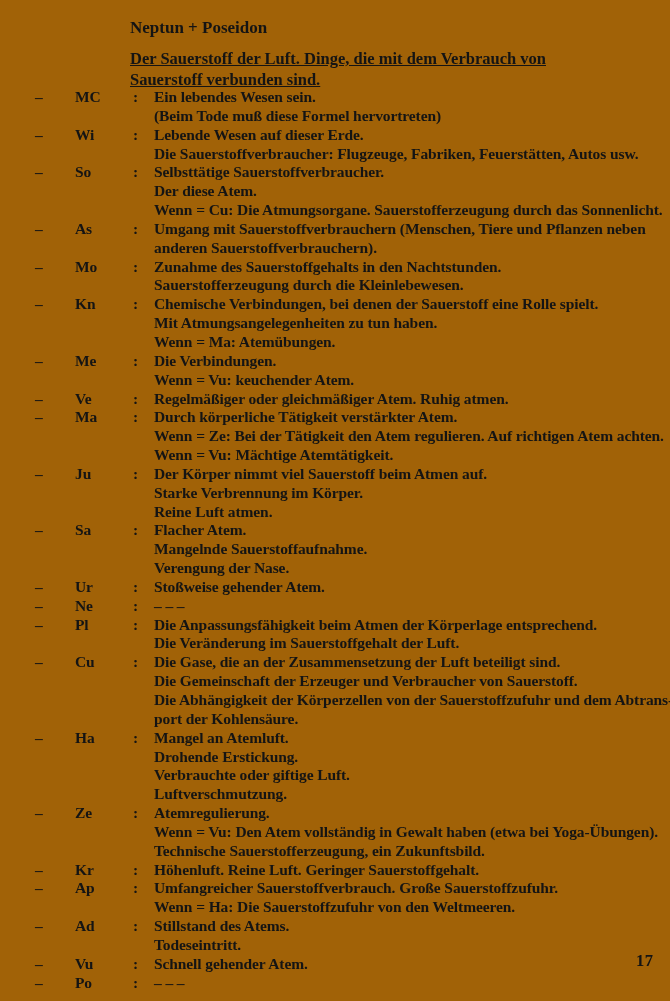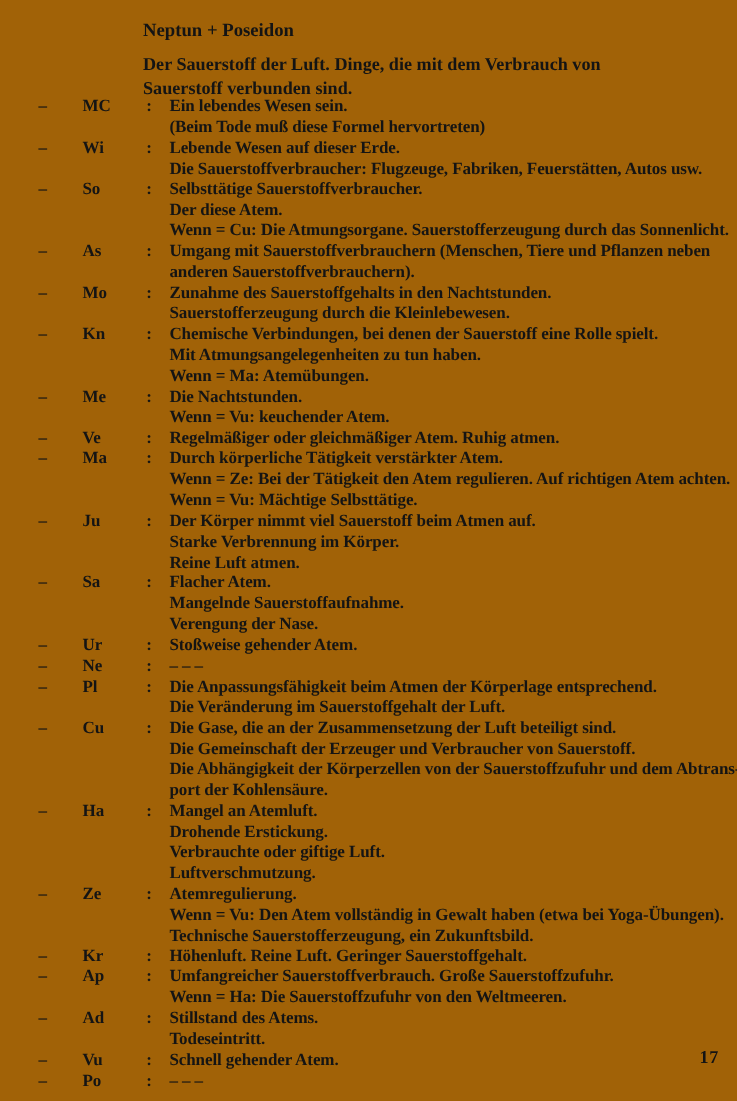--- a/index.html
+++ b/index.html
@@ -10,21 +10,21 @@
     background: #a16207;
     font-family: "Liberation Serif", "DejaVu Serif", serif;
     font-weight: bold;
     color: #141414;
     overflow: hidden;
     padding-left: 45px;
   }
   .header { position: absolute; left: 130px; top: 18px; width: 500px; }
   .title { font-size: 17px; line-height: 20px; }
   .subtitle { margin-top: 11px; font-size: 16.5px; line-height: 20.5px; }
-  .subtitle-line { white-space: nowrap; }
+  .subtitle-line { white-space: nowrap; text-decoration: underline; }
   .entries { position: absolute; top: 88px; left: 0; width: 670px; }
   .row {
     display: flex;
     height: 18.85px;
     line-height: 18.85px;
     font-size: 15.5px;
     letter-spacing: -0.1px;
     white-space: nowrap;
   }
   .c-dash  { width: 16px; margin-left: 35px; flex: none; }
@@ -142,21 +142,21 @@
       <div class="row">
         <span class="c-dash"></span>
         <span class="c-key"></span>
         <span class="c-colon"></span>
         <span class="c-text">Wenn = Ma: Atemübungen.</span>
       </div>
       <div class="row">
         <span class="c-dash">–</span>
         <span class="c-key">Me</span>
         <span class="c-colon">:</span>
-        <span class="c-text">Die Nachtstunden.</span>
+        <span class="c-text">Die Verbindungen.</span>
       </div>
       <div class="row">
         <span class="c-dash"></span>
         <span class="c-key"></span>
         <span class="c-colon"></span>
         <span class="c-text">Wenn = Vu: keuchender Atem.</span>
       </div>
       <div class="row">
         <span class="c-dash">–</span>
         <span class="c-key">Ve</span>
@@ -172,21 +172,21 @@
       <div class="row">
         <span class="c-dash"></span>
         <span class="c-key"></span>
         <span class="c-colon"></span>
         <span class="c-text">Wenn = Ze: Bei der Tätigkeit den Atem regulieren. Auf richtigen Atem achten.</span>
       </div>
       <div class="row">
         <span class="c-dash"></span>
         <span class="c-key"></span>
         <span class="c-colon"></span>
-        <span class="c-text">Wenn = Vu: Mächtige Selbsttätige.</span>
+        <span class="c-text">Wenn = Vu: Mächtige Atemtätigkeit.</span>
       </div>
       <div class="row">
         <span class="c-dash">–</span>
         <span class="c-key">Ju</span>
         <span class="c-colon">:</span>
         <span class="c-text">Der Körper nimmt viel Sauerstoff beim Atmen auf.</span>
       </div>
       <div class="row">
         <span class="c-dash"></span>
         <span class="c-key"></span>

